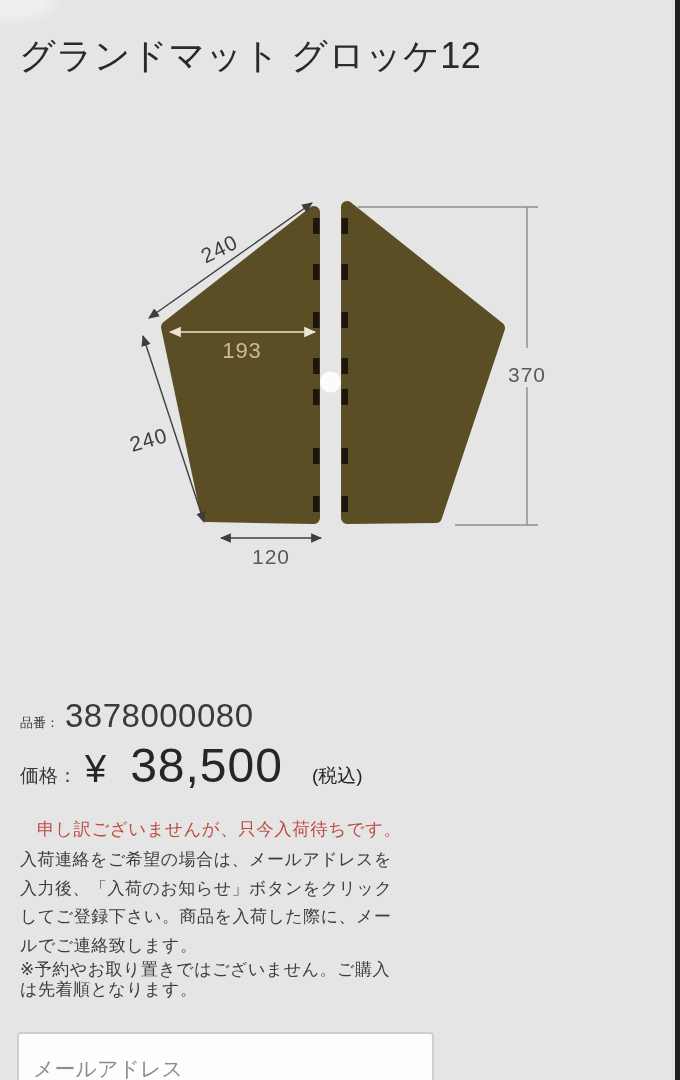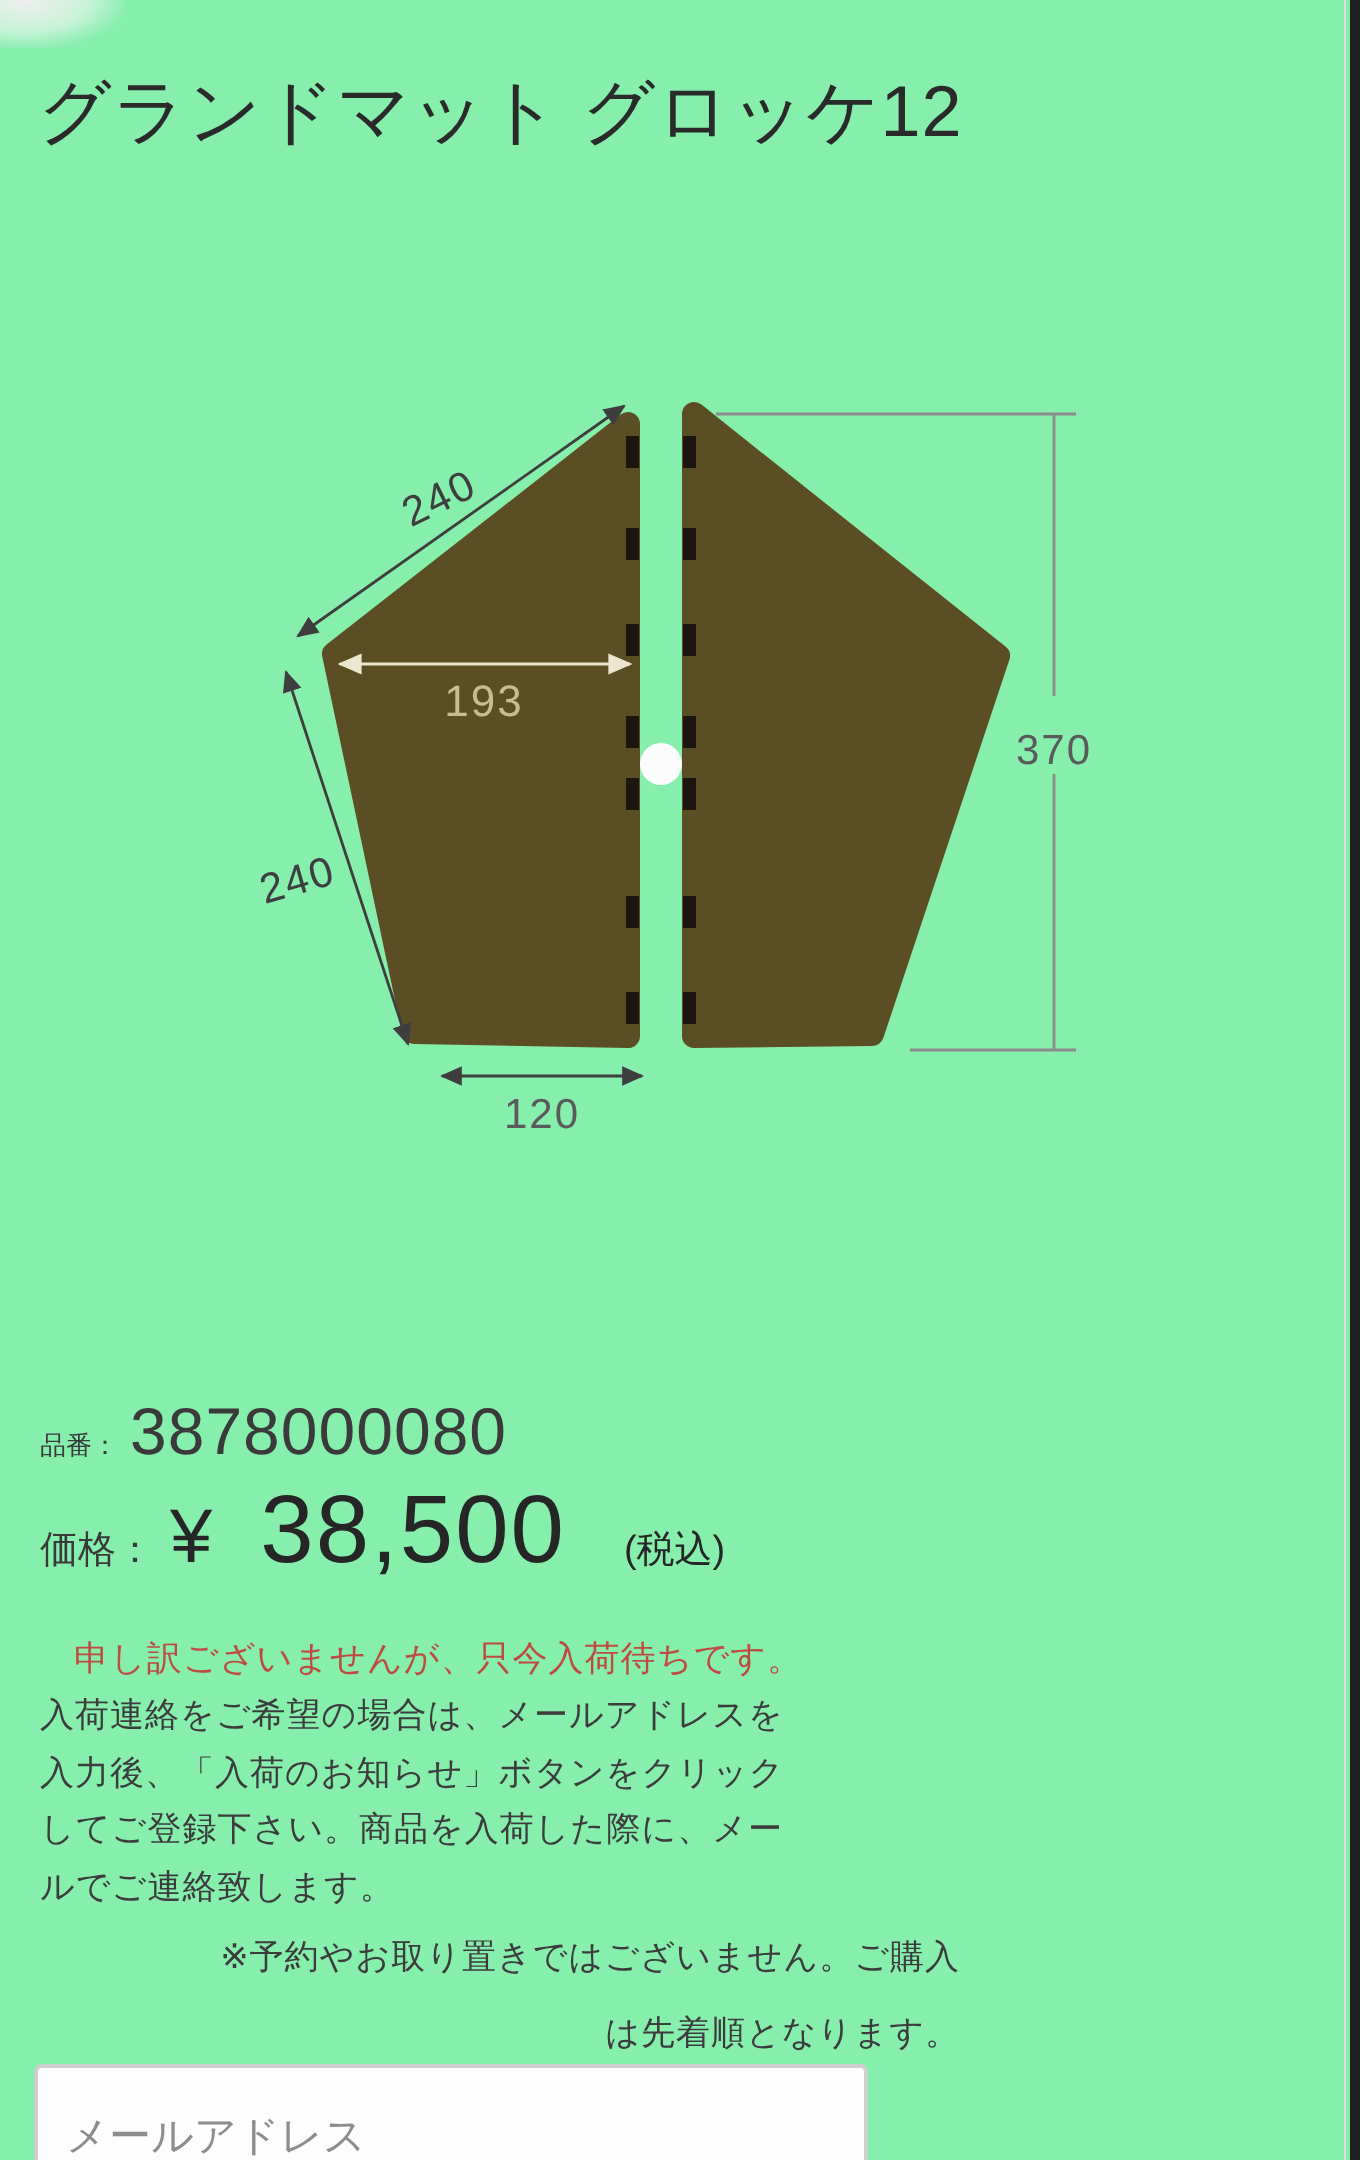--- a/index.html
+++ b/index.html
@@ -4,21 +4,21 @@
 <style>
   * { margin: 0; padding: 0; box-sizing: border-box; }
   html, body { background: #ffffff; }
   body { font-family: "Liberation Sans", "DejaVu Sans", sans-serif; }
 
   .page {
     position: relative;
     width: 680px;
     height: 1080px;
     margin: 0 auto;
-    background: #86efac;
+    background: #e5e5e5;
     overflow: hidden;
   }
 
   .photo-artifact {
     position: absolute;
     left: -8px; top: -10px;
     width: 70px; height: 34px;
     background: radial-gradient(ellipse at 30% 30%, #efefef 0%, rgba(245,245,245,.6) 45%, rgba(252,252,252,0) 75%);
   }
 
@@ -70,33 +70,31 @@
 
   .stock-description {
     position: absolute;
     left: 20px; top: 846px;
     width: 460px;
     font-size: 17px;
     line-height: 28.5px;
     color: #3c3c3c;
     letter-spacing: 0.5px;
     white-space: pre-line;
-    font-family: Liberation Mono, monospace;
   }
 
   .stock-note {
     position: absolute;
     left: 20px; top: 960px;
     width: 460px;
     font-size: 17px;
-    line-height: 38px;
+    line-height: 20px;
     color: #3c3c3c;
     letter-spacing: 0.5px;
     white-space: pre-line;
-    text-align: right;
   }
 
   .email-input {
     position: absolute;
     left: 17px; top: 1032px;
     width: 417px; height: 74px;
     border: 2px solid #cfcfcf;
     border-radius: 4px;
     background: #fdfdfd;
     padding: 0 14px;

